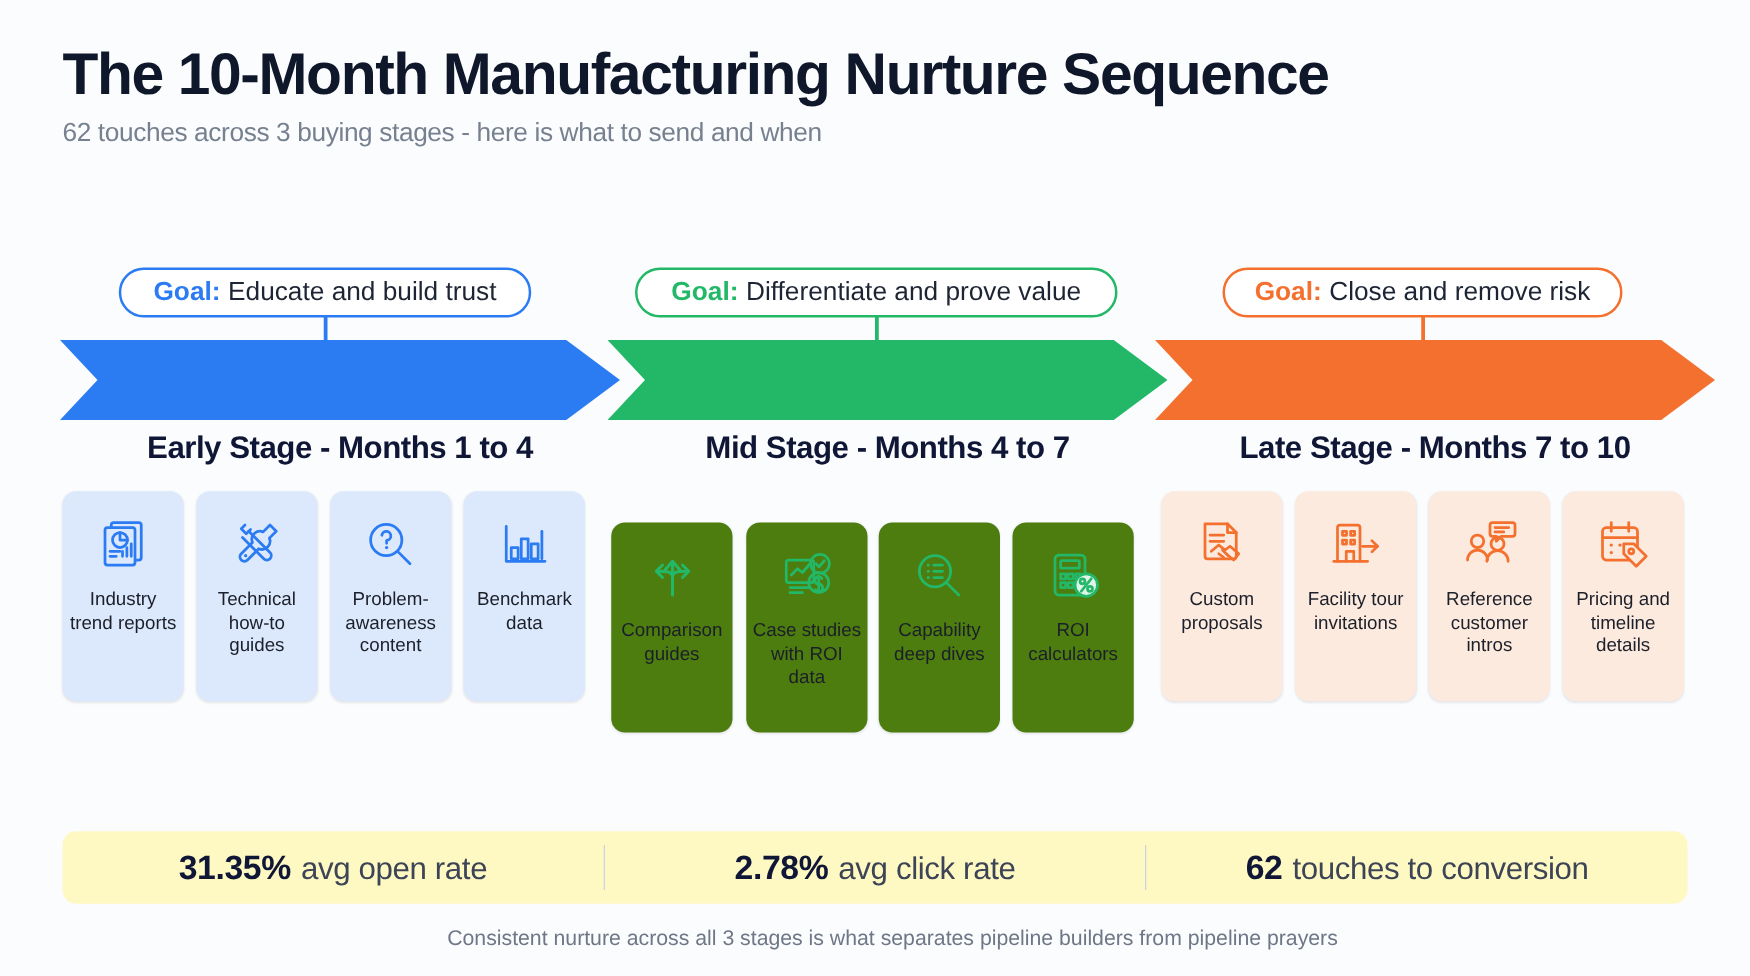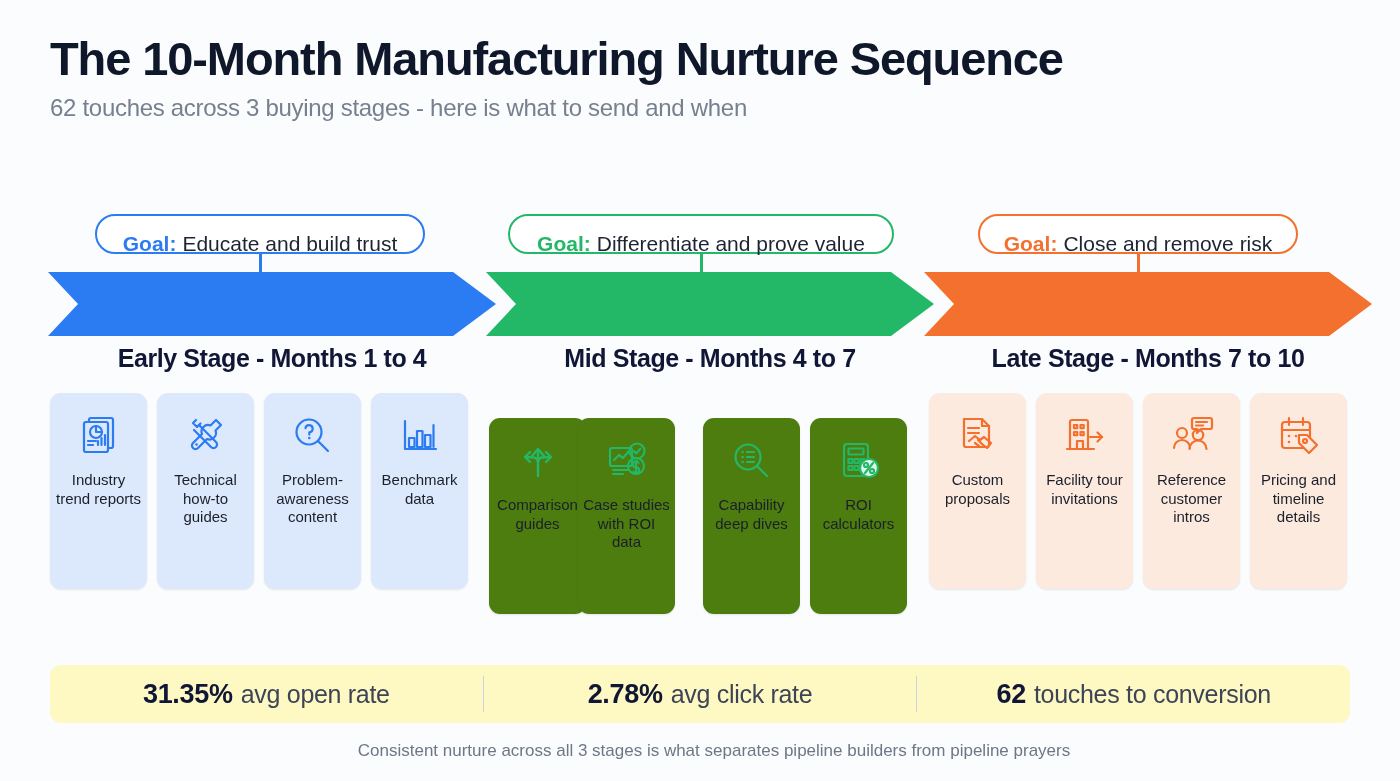--- a/index.html
+++ b/index.html
@@ -13,29 +13,29 @@
   }
   .page{position:relative;width:1400px;height:781px;}
 
   
   .header{position:absolute;left:50px;top:34px;}
   .title{
     font-size:47px;font-weight:bold;letter-spacing:-1.1px;
     color:#0f172a;line-height:1.05;white-space:nowrap;
   }
   .subtitle{
-    font-size:24px;color:#76808f;letter-spacing:-0.3px;
+    font-size:21px;color:#76808f;letter-spacing:-0.3px;
     margin-top:12px;line-height:1.1;white-space:nowrap;font-weight:400;
   }
 
   
   .goal{
     position:absolute;height:40px;border-radius:21px;
     background:#ffffff;border:2.5px solid #2b7bf3;
-    display:flex;align-items:flex-start;justify-content:center;
+    display:flex;align-items:center;justify-content:center;
     font-size:21px;color:#1d2433;white-space:nowrap;
     box-sizing:border-box;padding:16px 16px;
   }
   .goal .lbl{font-weight:bold;margin-right:6px;}
   .goal.blue{border-color:#2b7bf3;}
   .goal.blue .lbl{color:#2b7bf3;}
   .goal.green{border-color:#22b867;}
   .goal.green .lbl{color:#22b867;}
   .goal.orange{border-color:#f4702e;}
   .goal.orange .lbl{color:#f4702e;}
@@ -51,21 +51,21 @@
   .arrow svg{display:block;}
 
   
   .stage-label{
     position:absolute;top:344px;font-size:25px;font-weight:bold;
     color:#101736;text-align:center;white-space:nowrap;letter-spacing:-0.4px;
   }
 
   
   .card{
-    position:absolute;top:393px;width:97px;height:196px;
+    position:absolute;top:393px;width:97px;height:168px;
     border-radius:11px;box-sizing:border-box;
     display:flex;flex-direction:column;align-items:center;
     padding-top:20px;
     box-shadow:0 1px 2px rgba(20,30,60,.10);
   }
   .card.blue{background:#dce9fc;}
   .card.green{background:#4d7c0f;margin-top:25px;}
   .card.orange{background:#fdeade;}
   .card .ic{width:46px;height:46px;display:block;}
   .card .cap{
@@ -196,21 +196,21 @@
         <path d="M17 18 L23 11 L29 18"></path>
         <path d="M23 24 C23 19 18 19 11 19"></path>
         <path d="M15 14 L10 19 L15 24"></path>
         <path d="M23 24 C23 19 28 19 35 19"></path>
         <path d="M31 14 L36 19 L31 24"></path>
       </svg>
     </span>
     <span class="cap">Comparison guides</span>
   </div>
 
-  <div class="card green" style="left:578px;">
+  <div class="card green" style="left:597px;">
     <span class="ic">
       <svg viewBox="0 0 46 46" width="46" height="46" fill="none" stroke="#22b867" stroke-width="2.2" stroke-linecap="round" stroke-linejoin="round">
         <rect x="6" y="10" width="22" height="18" rx="2"></rect>
         <path d="M10 22 L15 17 L19 20 L25 13"></path>
         <path d="M9 32 H24 M9 36 H19"></path>
         <circle cx="33" cy="13" r="7.5"></circle>
         <path d="M29.8 13 L32.2 15.5 L36.4 10.6"></path>
         <circle cx="32" cy="28" r="8"></circle>
         <path d="M34.5 24.8 a3 3 0 1 0 -2.5 4.5 a3 3 0 1 1 -2.5 4.5"></path>
         <path d="M32 22.8 V34.5"></path>

